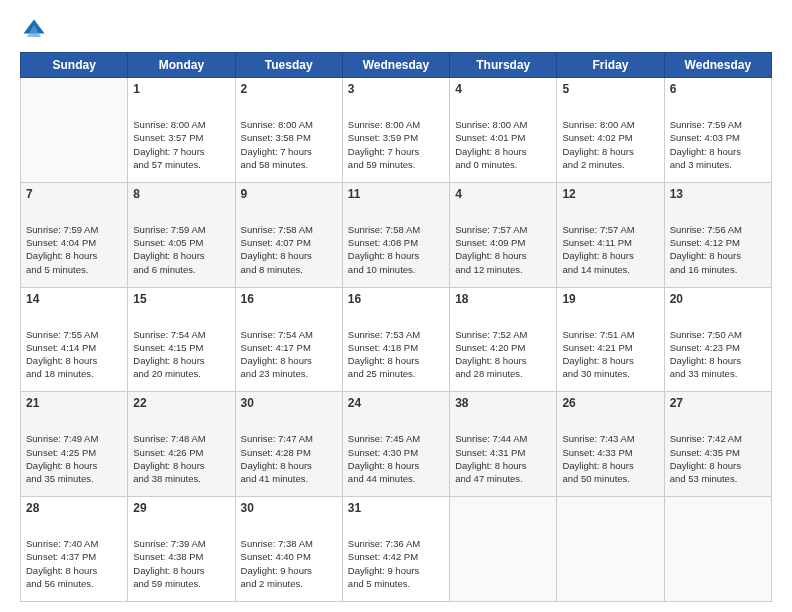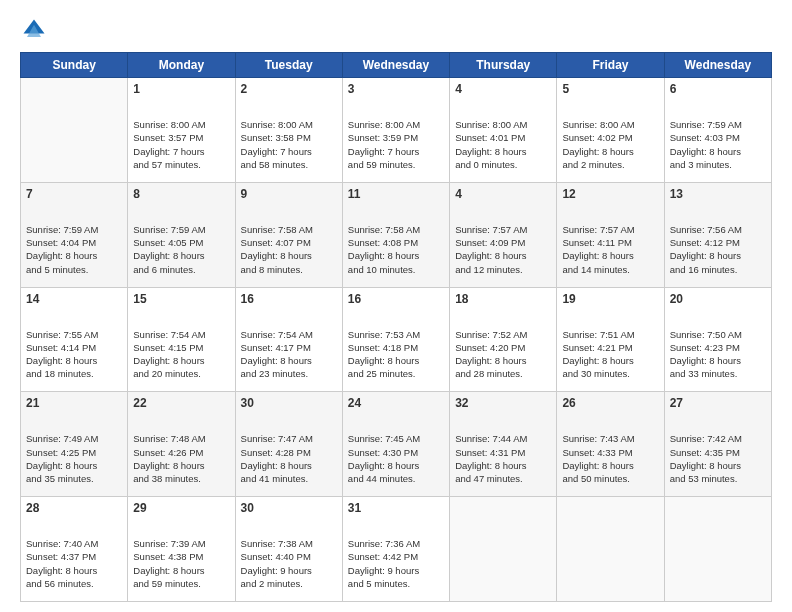--- a/index.html
+++ b/index.html
@@ -231,21 +231,21 @@
           </td>
           <td>
             <div class="day-number">30</div>
             <div class="day-info">Sunrise: 7:47 AM<br>Sunset: 4:28 PM<br>Daylight: 8 hours<br>and 41 minutes.</div>
           </td>
           <td>
             <div class="day-number">24</div>
             <div class="day-info">Sunrise: 7:45 AM<br>Sunset: 4:30 PM<br>Daylight: 8 hours<br>and 44 minutes.</div>
           </td>
           <td>
-            <div class="day-number">32</div>
+            <div class="day-number">38</div>
             <div class="day-info">Sunrise: 7:44 AM<br>Sunset: 4:31 PM<br>Daylight: 8 hours<br>and 47 minutes.</div>
           </td>
           <td>
             <div class="day-number">26</div>
             <div class="day-info">Sunrise: 7:43 AM<br>Sunset: 4:33 PM<br>Daylight: 8 hours<br>and 50 minutes.</div>
           </td>
           <td>
             <div class="day-number">27</div>
             <div class="day-info">Sunrise: 7:42 AM<br>Sunset: 4:35 PM<br>Daylight: 8 hours<br>and 53 minutes.</div>
           </td>

